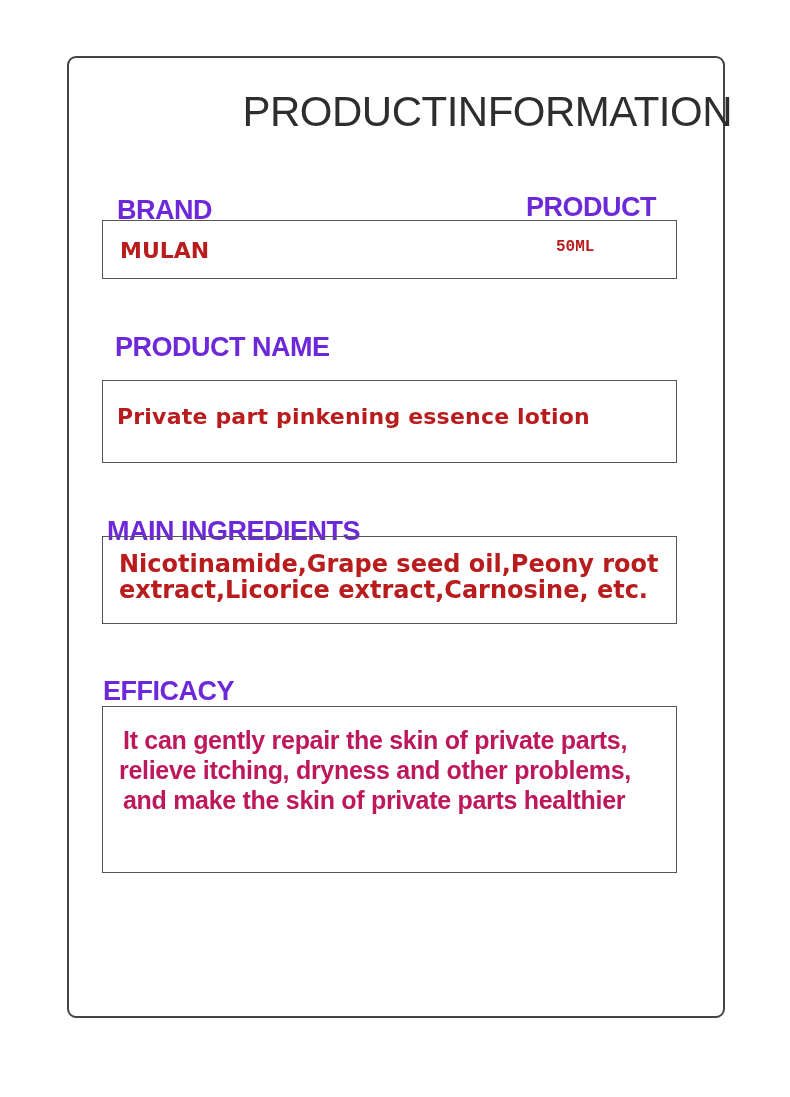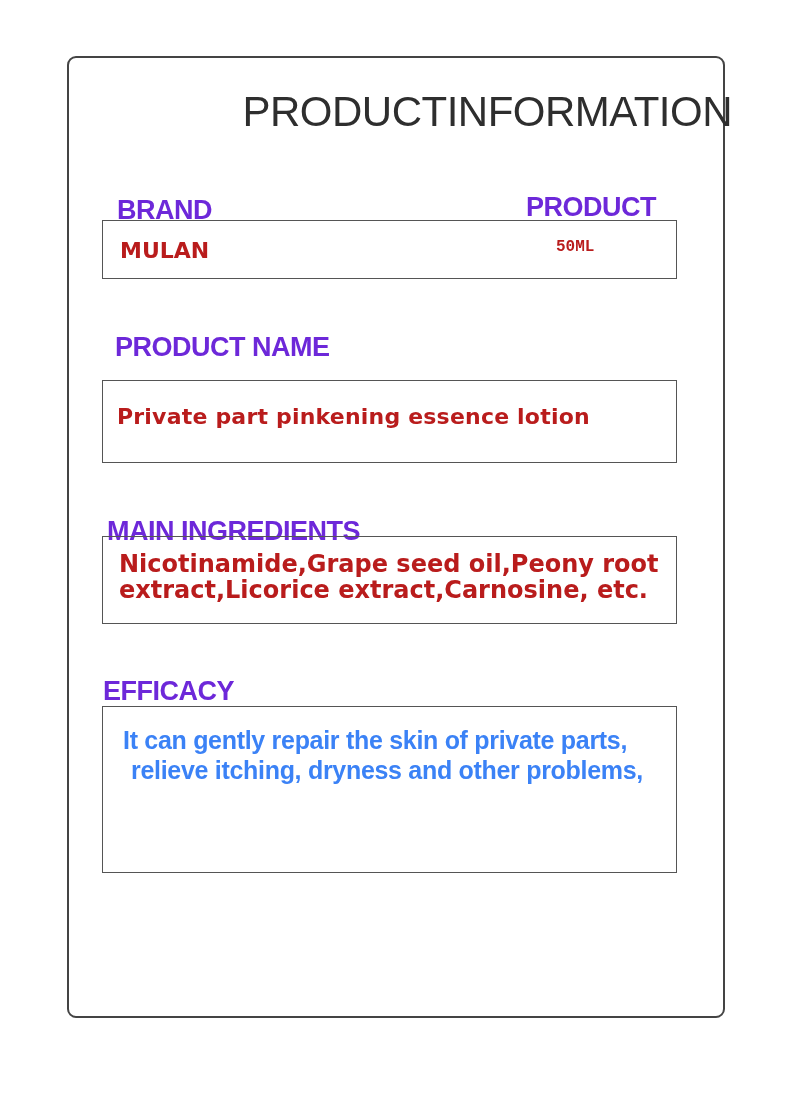--- a/index.html
+++ b/index.html
@@ -2,21 +2,21 @@
 <html><head>
 <meta charset="utf-8">
 <style>
   html, body { margin:0; padding:0; background:#ffffff; }
   body { width:790px; height:1097px; position:relative; font-family:"DejaVu Sans", sans-serif; overflow:hidden; }
   .frame { position:absolute; left:67px; top:56px; width:654px; height:958px; border:2px solid #444444; border-radius:9px; box-sizing:content-box; }
   .title { position:absolute; left:0; top:88px; width:732px; text-align:right; font-family:"Liberation Sans", sans-serif; font-weight:normal; font-size:42px; color:#2e2e2e; letter-spacing:-0.5px; }
   .label { position:absolute; font-family:"Liberation Sans", sans-serif; font-weight:bold; font-size:27px; color:#6d28d9; letter-spacing:-0.5px; white-space:nowrap;margin-top:16px; }
   .box { position:absolute; left:102px; width:573px; border:1px solid #555555; box-sizing:content-box; }
   .val { position:absolute; font-family:"DejaVu Sans", sans-serif; font-weight:bold; color:#b91c1c; white-space:nowrap; }
-  .para { position:absolute; font-family:"Liberation Sans", sans-serif; font-weight:bold; color:#3b82f6; }
+  .para { position:absolute; font-family:"Liberation Sans", sans-serif; font-weight:bold; color:#be185d; }
 </style>
 </head>
 <body>
 
 <div class="frame"></div>
 
 <div class="title">PRODUCTINFORMATION</div>
 
 <div class="label" style="left:117px; top:179px;">BRAND</div>
 <div class="label" style="left:526px; top:176px;">PRODUCT</div>
@@ -33,14 +33,15 @@
 
 <div class="label" style="left:107px; top:500px;">MAIN INGREDIENTS</div>
 <div class="box" style="top:536px; height:86px;">
   <div class="val" style="left:16px; top:14px; font-size:24px; line-height:26px;">Nicotinamide,Grape seed oil,Peony root</div>
   <div class="val" style="left:16px; top:40px; font-size:24px; line-height:26px;">extract,Licorice extract,Carnosine, etc.</div>
 </div>
 
 <div class="label" style="left:103px; top:660px;text-align:center;">EFFICACY</div>
 <div class="box" style="top:706px; height:165px;">
   <div class="para" style="left:20px; top:18px; font-size:25px; line-height:30px; letter-spacing:-0.3px;">It can gently repair the skin of private parts,</div>
-  <div class="para" style="left:28px; top:48px; font-size:25px; line-height:30px; letter-spacing:-0.3px;">relieve itching, dryness and other problems,</div>
+  <div class="para" style="left:16px; top:48px; font-size:25px; line-height:30px; letter-spacing:-0.3px;">relieve itching, dryness and other problems,</div>
+  <div class="para" style="left:20px; top:78px; font-size:25px; line-height:30px; letter-spacing:-0.3px;">and make the skin of private parts healthier</div>
 </div>
 
 </body></html>

